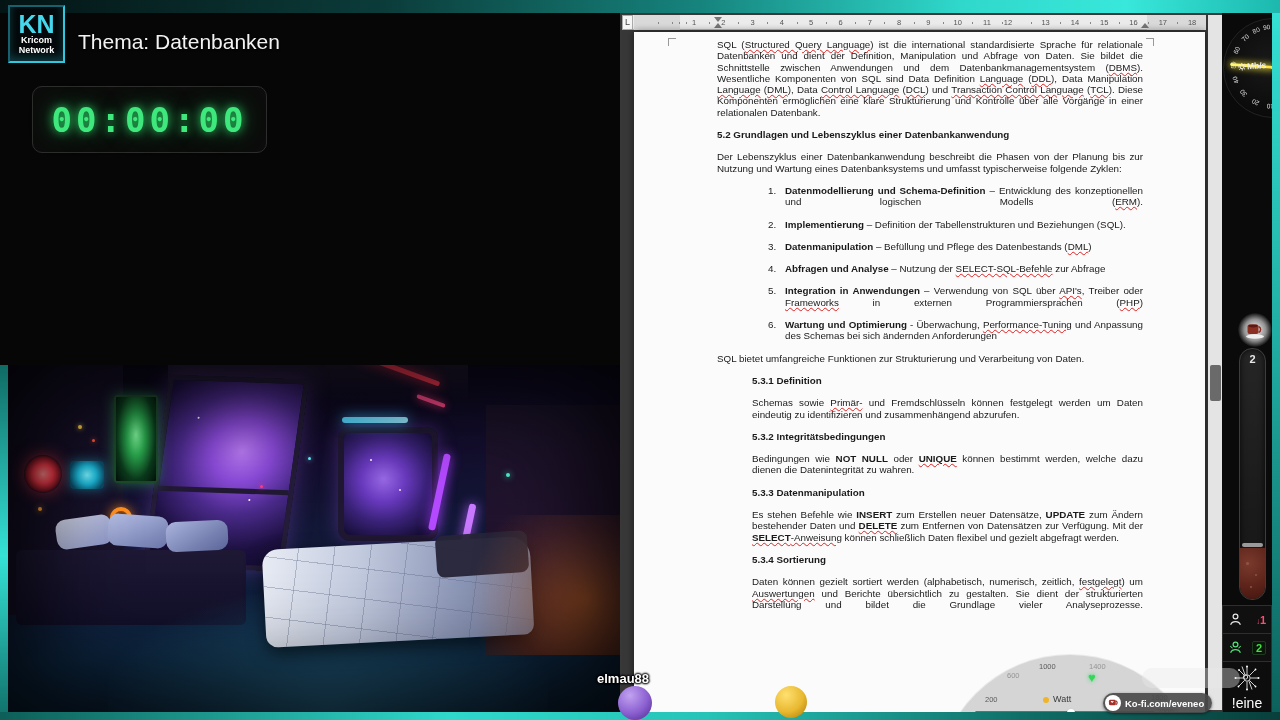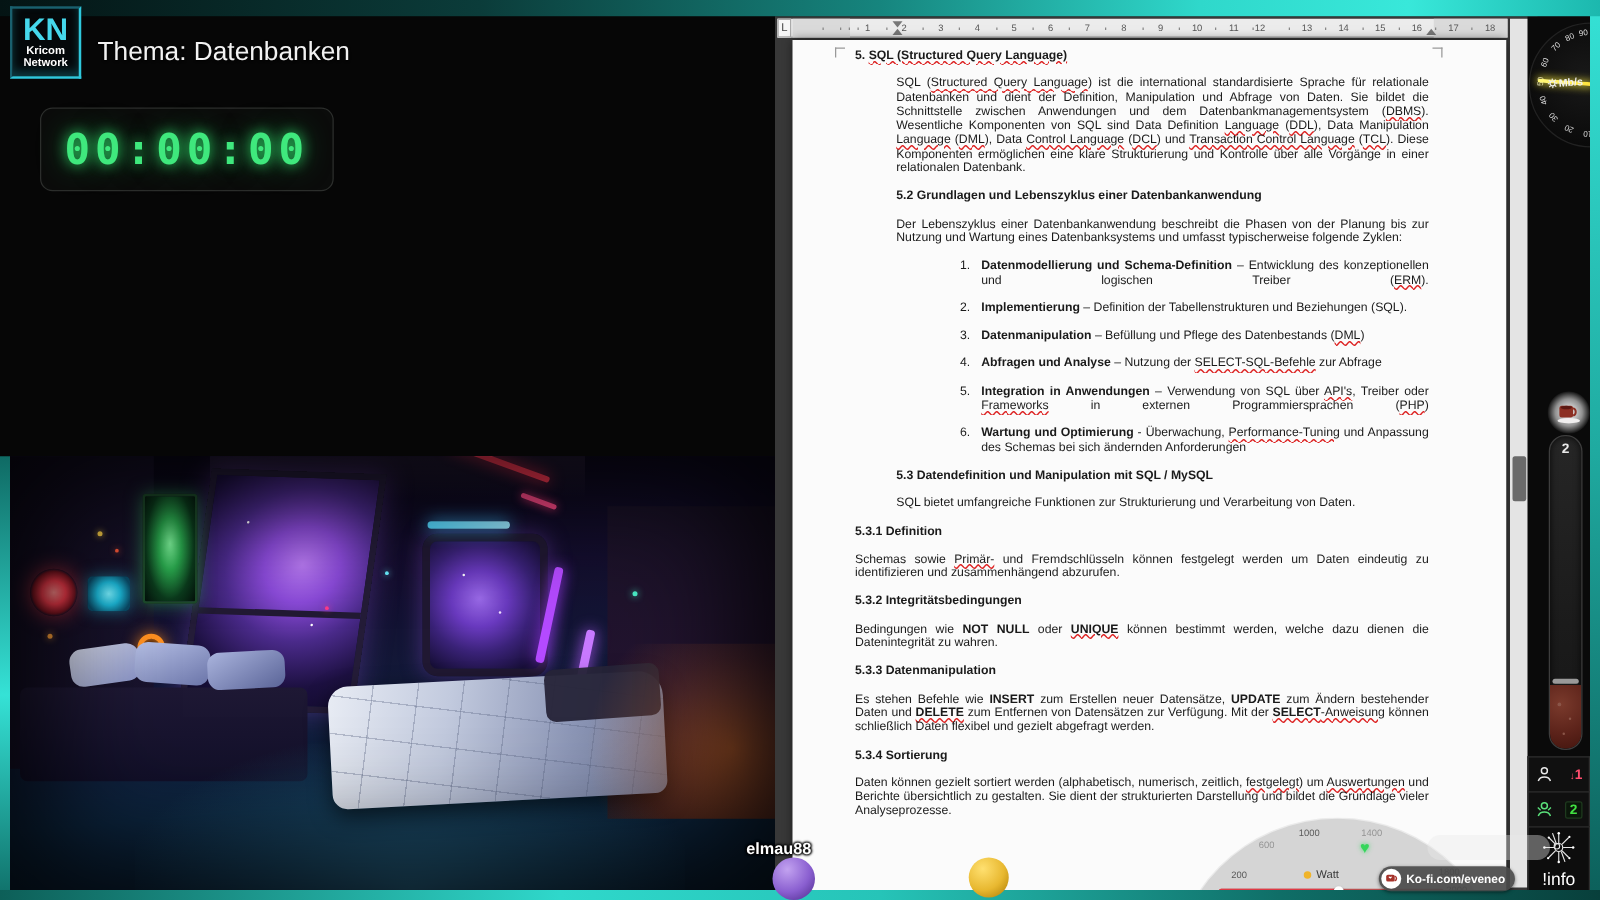--- a/index.html
+++ b/index.html
@@ -57,21 +57,21 @@
   .corner{position:absolute;width:8px;height:8px;border-color:#999;}
   .corner-l{left:34px;top:6px;border-left:1px solid #999;border-top:1px solid #999;}
   .corner-r{left:512px;top:6px;border-right:1px solid #999;border-top:1px solid #999;}
   .doc-content{position:absolute;left:0;top:7px;width:571px;padding:0 62px 0 50px;
     color:#1a1a1a;font-size:9.8px;line-height:11.3px;}
   .blk{margin:0 0 11px 0;text-align:justify;}
   .b-h1,.b-h2,.b-h3{font-weight:bold;text-align:left;}
   .b-h2{margin-top:10px;}
   .b-h1 + .b-h2{margin-top:0;}
   .ind1{margin-left:33px;}
-  .ind2{}
+  .ind2{margin-left:68px;}
   .b-li{display:flex;margin-left:84px;}
   .linum{flex:none;width:17px;}
   .litext{flex:1;text-align:justify;}
   .jlast{text-align-last:justify;}
   .bold{font-weight:bold;}
   .wavy{text-decoration:underline;text-decoration-style:wavy;text-decoration-color:#d22;
     text-decoration-thickness:1px;text-underline-offset:1px;}
   .scrollbar{position:absolute;left:588px;top:2px;width:15px;height:695px;background:#e4e4e4;}
   .scroll-thumb{position:absolute;left:2px;top:350px;width:11px;height:36px;background:#6a6a6a;
     border-radius:2px;}
@@ -251,27 +251,26 @@
           <span class="rdot" style="left: 64px;"></span>
         </div>
       <div class="ind-marker ind-top" style="left:92px;"></div>
       <div class="ind-marker ind-bot" style="left:92px;"></div>
       <div class="ind-marker ind-bot" style="left:519px;"></div>
     </div>
     <div class="page">
       <div class="corner corner-l"></div>
       <div class="corner corner-r"></div>
       <div class="doc-content" id="doc-content">
-          <div class="blk b-h1"><span class="bold">5. </span><span class="bold wavy">SQL (Structured Query Language)</span></div>
           <div class="blk b-p ind1"><span>SQL (</span><span class="wavy">Structured Query Language</span><span>) ist die international standardisierte Sprache für relationale Datenbanken und dient der Definition, Manipulation und Abfrage von Daten. Sie bildet die Schnittstelle zwischen Anwendungen und dem Datenbankmanagementsystem (</span><span class="wavy">DBMS</span><span>). Wesentliche Komponenten von SQL sind Data Definition </span><span class="wavy">Language</span><span> (</span><span class="wavy">DDL</span><span>), Data Manipulation </span><span class="wavy">Language</span><span> (</span><span class="wavy">DML</span><span>), Data </span><span class="wavy">Control Language</span><span> (</span><span class="wavy">DCL</span><span>) und </span><span class="wavy">Transaction Control Language</span><span> (</span><span class="wavy">TCL</span><span>). Diese Komponenten ermöglichen eine klare Strukturierung und Kontrolle über alle Vorgänge in einer relationalen Datenbank.</span></div>
           <div class="blk b-h2 ind1"><span class="bold">5.2 Grundlagen und Lebenszyklus einer Datenbankanwendung</span></div>
           <div class="blk b-p ind1"><span>Der Lebenszyklus einer Datenbankanwendung beschreibt die Phasen von der Planung bis zur Nutzung und Wartung eines Datenbanksystems und umfasst typischerweise folgende Zyklen:</span></div>
           <div class="blk b-li">
             <span class="linum">1.</span>
-            <span class="litext jlast"><span class="bold">Datenmodellierung und Schema-Definition</span><span> – Entwicklung des konzeptionellen und logischen Treiber (</span><span class="wavy">ERM</span><span>).</span></span>
+            <span class="litext jlast"><span class="bold">Datenmodellierung und Schema-Definition</span><span> – Entwicklung des konzeptionellen und logischen Modells (</span><span class="wavy">ERM</span><span>).</span></span>
           </div>
           <div class="blk b-li">
             <span class="linum">2.</span>
             <span class="litext"><span class="bold">Implementierung</span><span> – Definition der Tabellenstrukturen und Beziehungen (SQL).</span></span>
           </div>
           <div class="blk b-li">
             <span class="linum">3.</span>
             <span class="litext"><span class="bold">Datenmanipulation</span><span> – Befüllung und Pflege des Datenbestands (</span><span class="wavy">DML</span><span>)</span></span>
           </div>
           <div class="blk b-li">
@@ -279,21 +278,20 @@
             <span class="litext"><span class="bold">Abfragen und Analyse</span><span> – Nutzung der </span><span class="wavy">SELECT-SQL-Befehle</span><span> zur Abfrage</span></span>
           </div>
           <div class="blk b-li">
             <span class="linum">5.</span>
             <span class="litext jlast"><span class="bold">Integration in Anwendungen</span><span> – Verwendung von SQL über </span><span class="wavy">API's</span><span>, Treiber oder </span><span class="wavy">Frameworks</span><span> in externen Programmiersprachen (</span><span class="wavy">PHP</span><span>)</span></span>
           </div>
           <div class="blk b-li">
             <span class="linum">6.</span>
             <span class="litext"><span class="bold">Wartung und Optimierung</span><span> -  Überwachung, </span><span class="wavy">Performance-Tuning</span><span> und Anpassung des Schemas bei sich ändernden Anforderungen</span></span>
           </div>
-          <div class="blk b-h2 ind1"><span class="bold">5.3 Datendefinition und Manipulation mit SQL / MySQL</span></div>
           <div class="blk b-p ind1"><span>SQL bietet umfangreiche Funktionen zur Strukturierung und Verarbeitung von Daten.</span></div>
           <div class="blk b-h3 ind2"><span class="bold">5.3.1 Definition</span></div>
           <div class="blk b-p ind2"><span>Schemas sowie </span><span class="wavy">Primär-</span><span> und Fremdschlüsseln können festgelegt werden um Daten eindeutig zu identifizieren und zusammenhängend abzurufen.</span></div>
           <div class="blk b-h3 ind2"><span class="bold">5.3.2 Integritätsbedingungen</span></div>
           <div class="blk b-p ind2"><span>Bedingungen wie </span><span class="bold">NOT NULL</span><span> oder </span><span class="bold wavy">UNIQUE</span><span> können bestimmt werden, welche dazu dienen die Datenintegrität zu wahren.</span></div>
           <div class="blk b-h3 ind2"><span class="bold">5.3.3 Datenmanipulation</span></div>
           <div class="blk b-p ind2"><span>Es stehen Befehle wie </span><span class="bold">INSERT</span><span> zum Erstellen neuer Datensätze, </span><span class="bold">UPDATE</span><span> zum Ändern bestehender Daten und </span><span class="bold wavy">DELETE</span><span> zum Entfernen von Datensätzen zur Verfügung. Mit der </span><span class="bold wavy">SELECT</span><span class="wavy">-Anweisung</span><span> können schließlich Daten flexibel und gezielt abgefragt werden.</span></div>
           <div class="blk b-h3 ind2"><span class="bold">5.3.4 Sortierung</span></div>
           <div class="blk b-p ind2 jlast"><span>Daten können gezielt sortiert werden (alphabetisch, numerisch, zeitlich, </span><span class="wavy">festgelegt</span><span>) um </span><span class="wavy">Auswertungen</span><span> und Berichte übersichtlich zu gestalten. Sie dient der strukturierten Darstellung und bildet die Grundlage vieler Analyseprozesse.</span></div>
         </div>
@@ -389,21 +387,21 @@
             <circle cx="16" cy="4.5" r="1"></circle>
               <circle cx="27.5" cy="16" r="1"></circle>
               <circle cx="8" cy="8" r="0.9"></circle>
             <circle cx="24.5" cy="24.5" r="0.9"></circle>
               <circle cx="4.5" cy="16" r="1"></circle>
               <circle cx="24.5" cy="7.5" r="0.9"></circle>
             <circle cx="7.5" cy="24.5" r="0.9"></circle>
               <circle cx="16" cy="27.5" r="1"></circle>
           </g>
         </svg>
-        <span class="info-label">!info</span>
+        <span class="info-label">!eine</span>
       </div>
     </div>
   </div>
 
   <div class="abs username">elmau88</div>
   <div class="abs avatar avatar-purple"></div>
   <div class="abs avatar avatar-yellow"></div>
   <div class="abs faint-pill"></div>
 
   <div class="abs watt-gauge">

